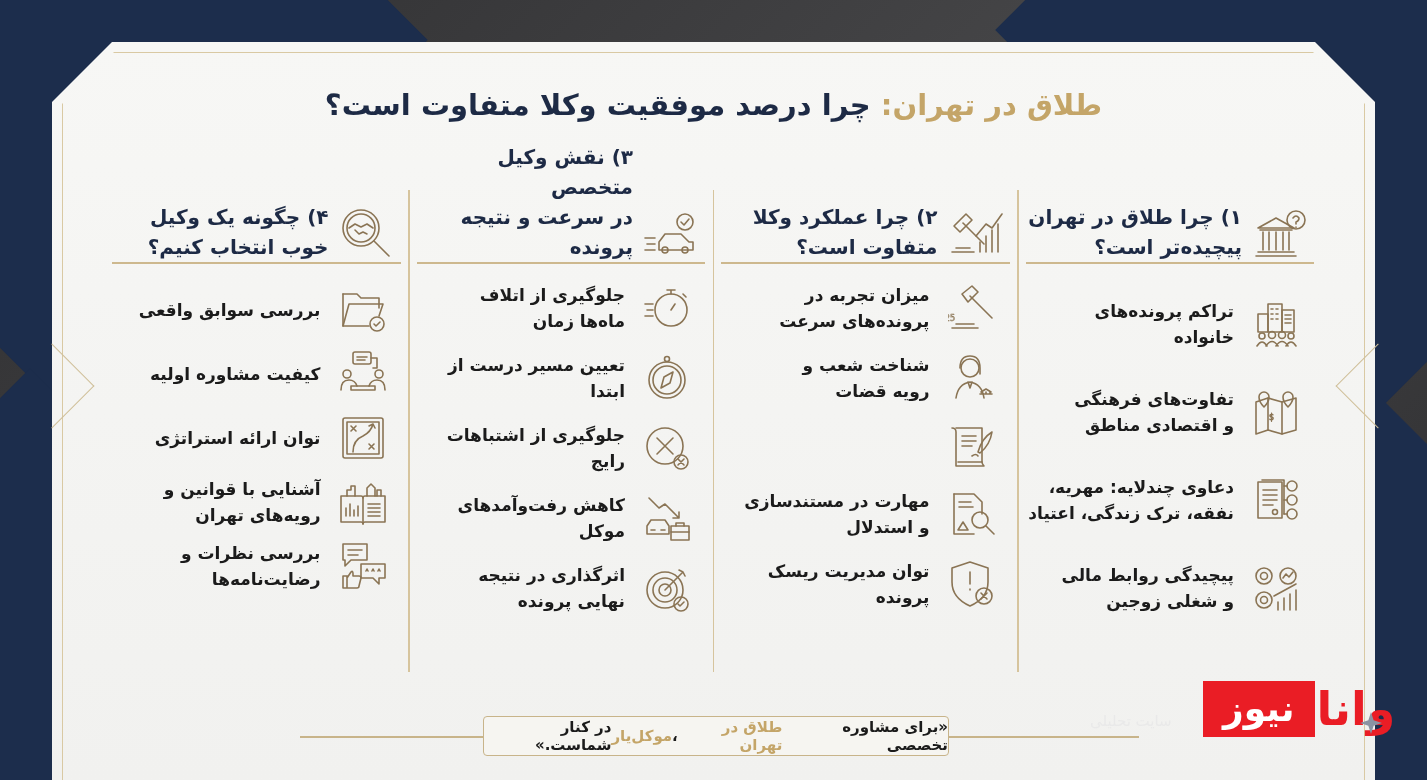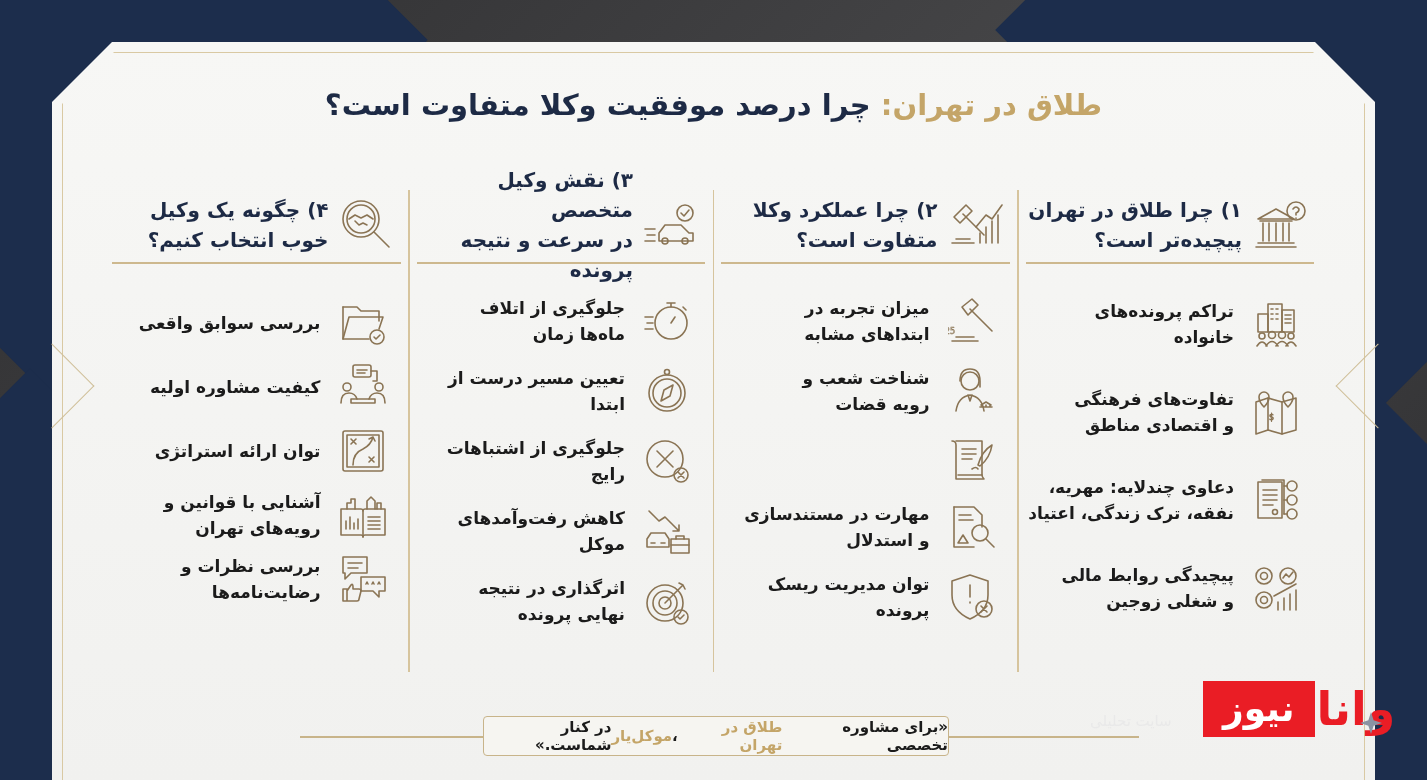--- a/index.html
+++ b/index.html
@@ -40,23 +40,23 @@
     position: absolute; top: 188px; left: 104px; width: 1218px; height: 488px;
     display: flex; flex-direction: row-reverse;
   }
   .col {
     width: 304.5px; padding: 0 8px; position: relative;
     direction: rtl;
   }
   .col + .col::after {}
   .col-divider { position: absolute; left: -1px; top: 2px; width: 1.5px; height: 482px; background: #d6c49d; }
   .col-head {
-    display: flex; flex-direction: row; align-items: center; justify-content: flex-start;
+    display: flex; flex-direction: row; align-items: flex-end; justify-content: flex-start;
     height: 76px; padding-right: 6px; gap: 10px;
-    border-bottom: 2px solid #cdb88e; margin: 0 0 31px 0;
+    border-bottom: 2px solid #cdb88e; margin: 0 0 18px 0;
   }
   .col-head .icon { width: 56px; height: 56px; flex-shrink: 0; }
   .col-head .htext { font-size: 20px; font-weight: bold; color: #1d2a45; line-height: 30px; }
   .items { display: flex; flex-direction: column; }
   .item {
     display: flex; flex-direction: row; align-items: center; gap: 18px;
     padding-right: 14px;
   }
   .item .icon { width: 48px; height: 48px; flex-shrink: 0; }
   .item .itext { font-size: 17px; font-weight: bold; color: #1b1b1b; line-height: 26px; }
@@ -214,21 +214,21 @@
         <span class="icon">
             <svg width="48" height="48" viewBox="0 0 48 48">
               <path d="M14 10 L24 2 L30 8 L20 18 Z"></path>
               <path d="M22 12 L44 34"></path>
               <path d="M4 44 H30 M8 40 H26"></path>
               <text x="7" y="37" style="font-size:8px;stroke-width:0.6">2025</text>
             </svg>
           </span>
         <div>
             <div class="itext">میزان تجربه در</div>
-            <div class="itext">ابتدا‌های مشابه</div>
+            <div class="itext">پرونده‌های سرعت</div>
           </div>
       </div>
       <div class="item">
         <span class="icon">
             <svg width="48" height="48" viewBox="0 0 48 48">
               <circle cx="22" cy="14" r="9"></circle>
               <path d="M12 14 q0 -12 10 -12 q10 0 10 12 v6"></path>
               <path d="M8 44 q2 -14 14 -16 q12 2 14 16"></path>
               <path d="M20 28 l2 6 l2 -6"></path>
               <path d="M32 40 h12 M33 38 l5 -3 l5 3 M34 38 v2 M38 38 v2 M42 38 v2"></path>

